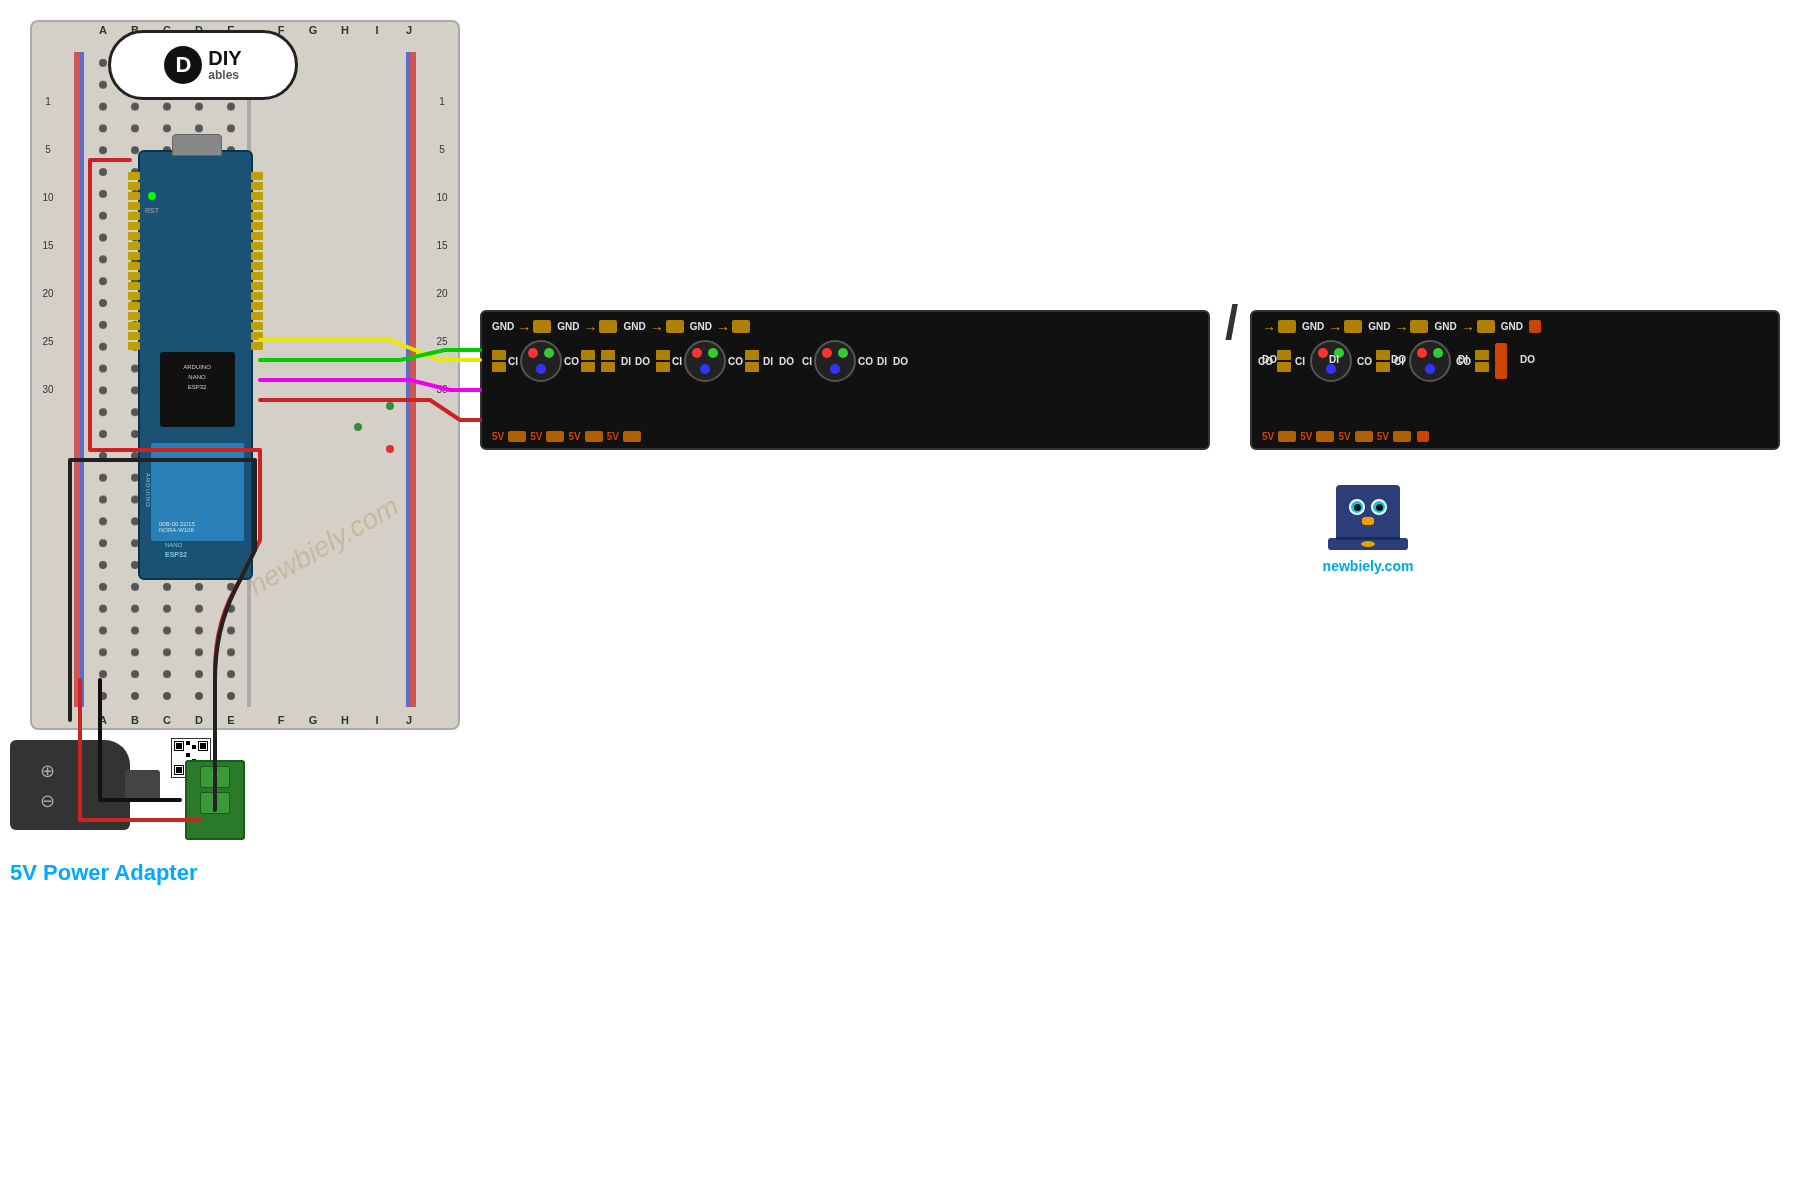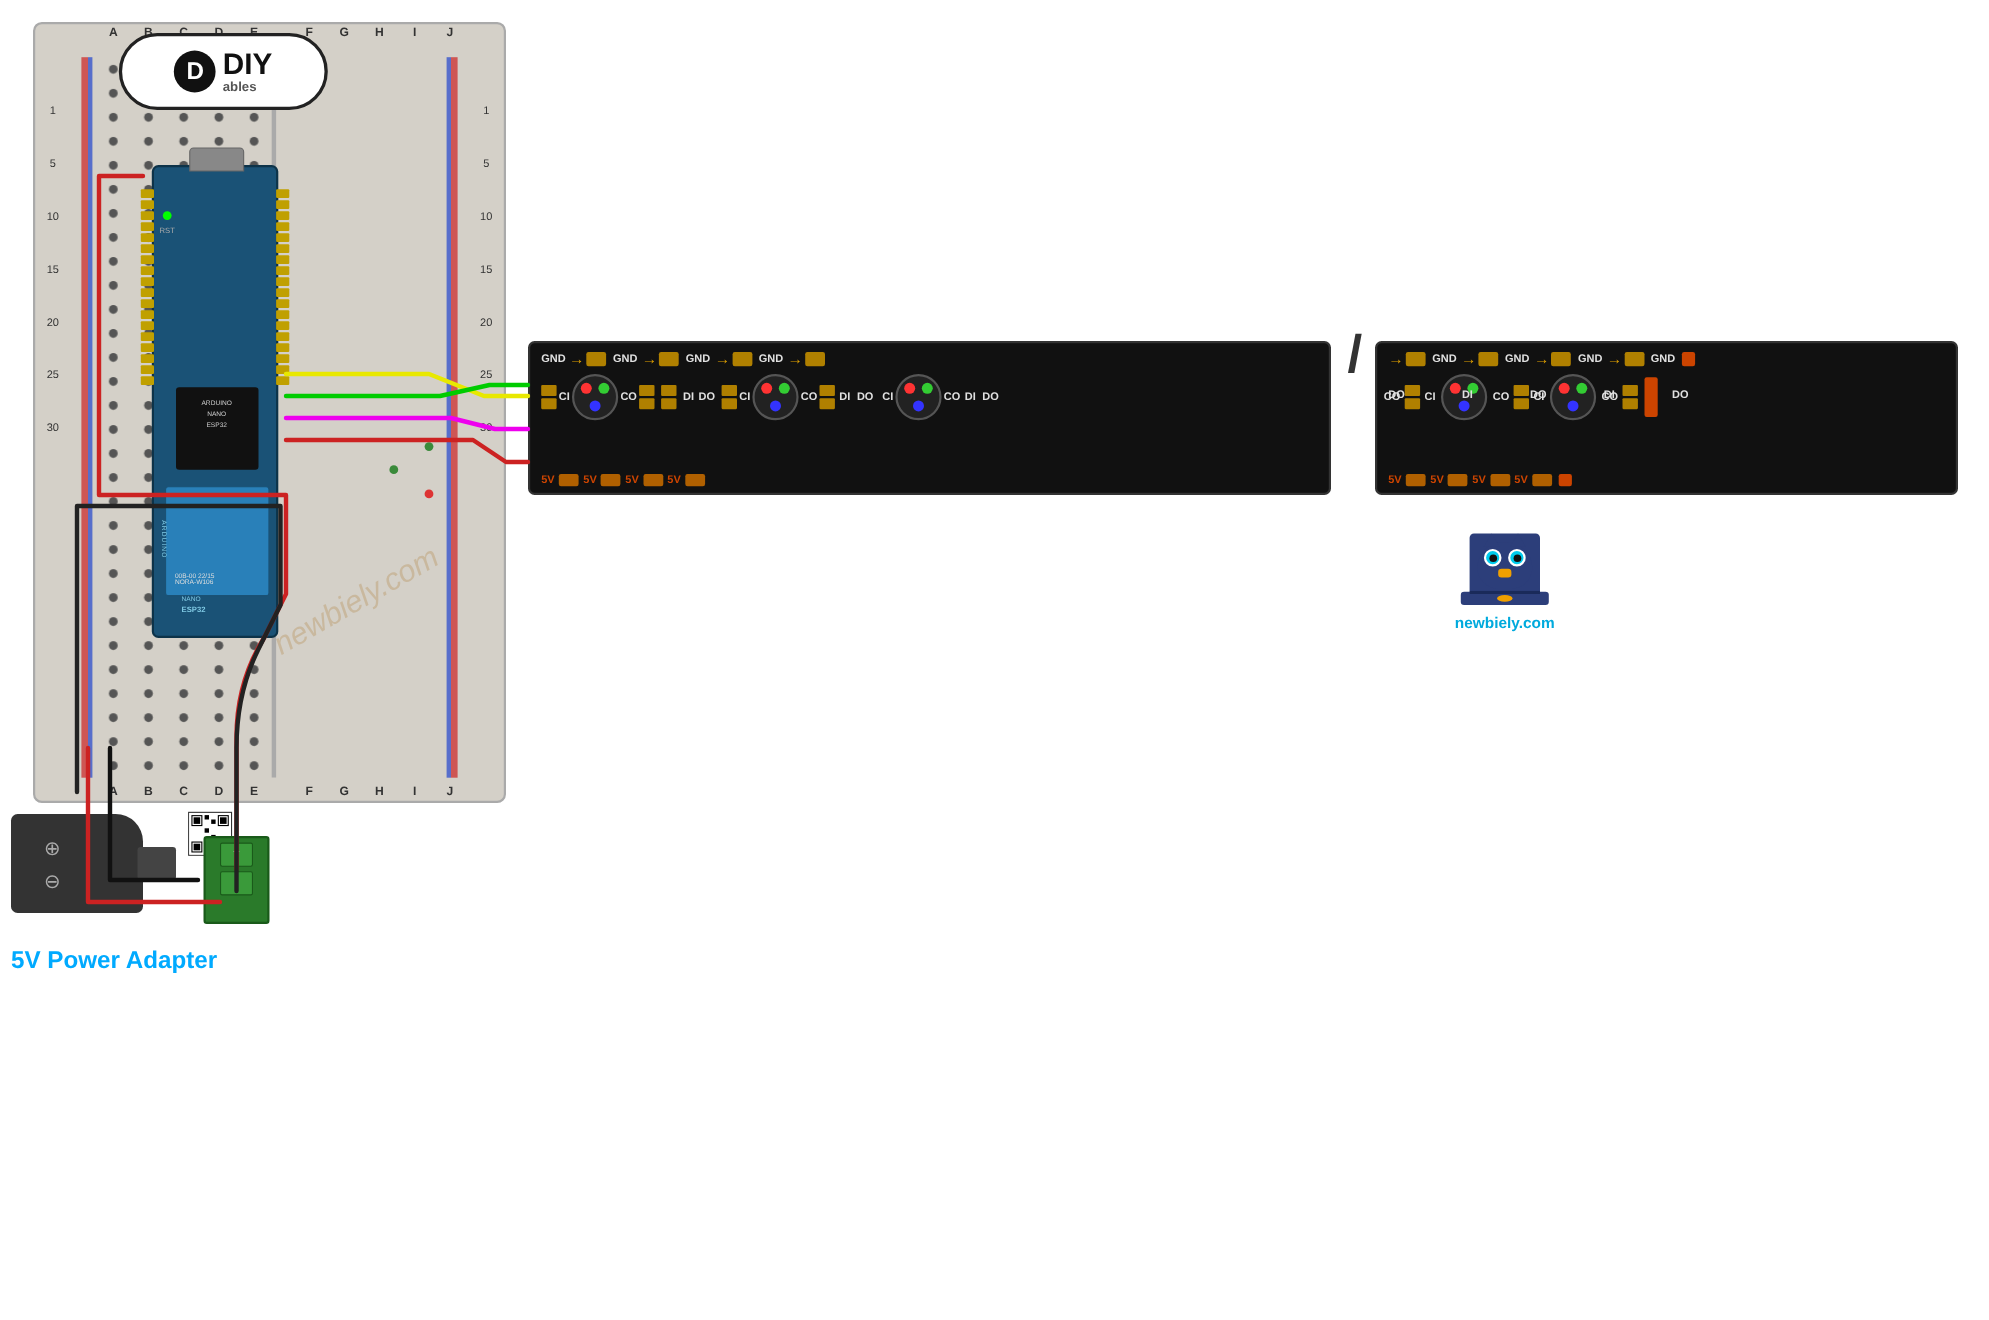--- a/index.html
+++ b/index.html
@@ -366,21 +366,21 @@
       align-items: center;
       justify-content: center;
       margin-right: 6px;
     }
     .diy-d-inner {
       font-size: 22px;
       color: white;
       font-weight: bold;
     }
     .diy-text {
-      font-size: 27px;
+      font-size: 20px;
       font-weight: 900;
       color: #111;
       line-height: 1;
     }
     .diy-sub {
       font-size: 12px;
       color: #555;
       font-weight: bold;
     }
   </style>

